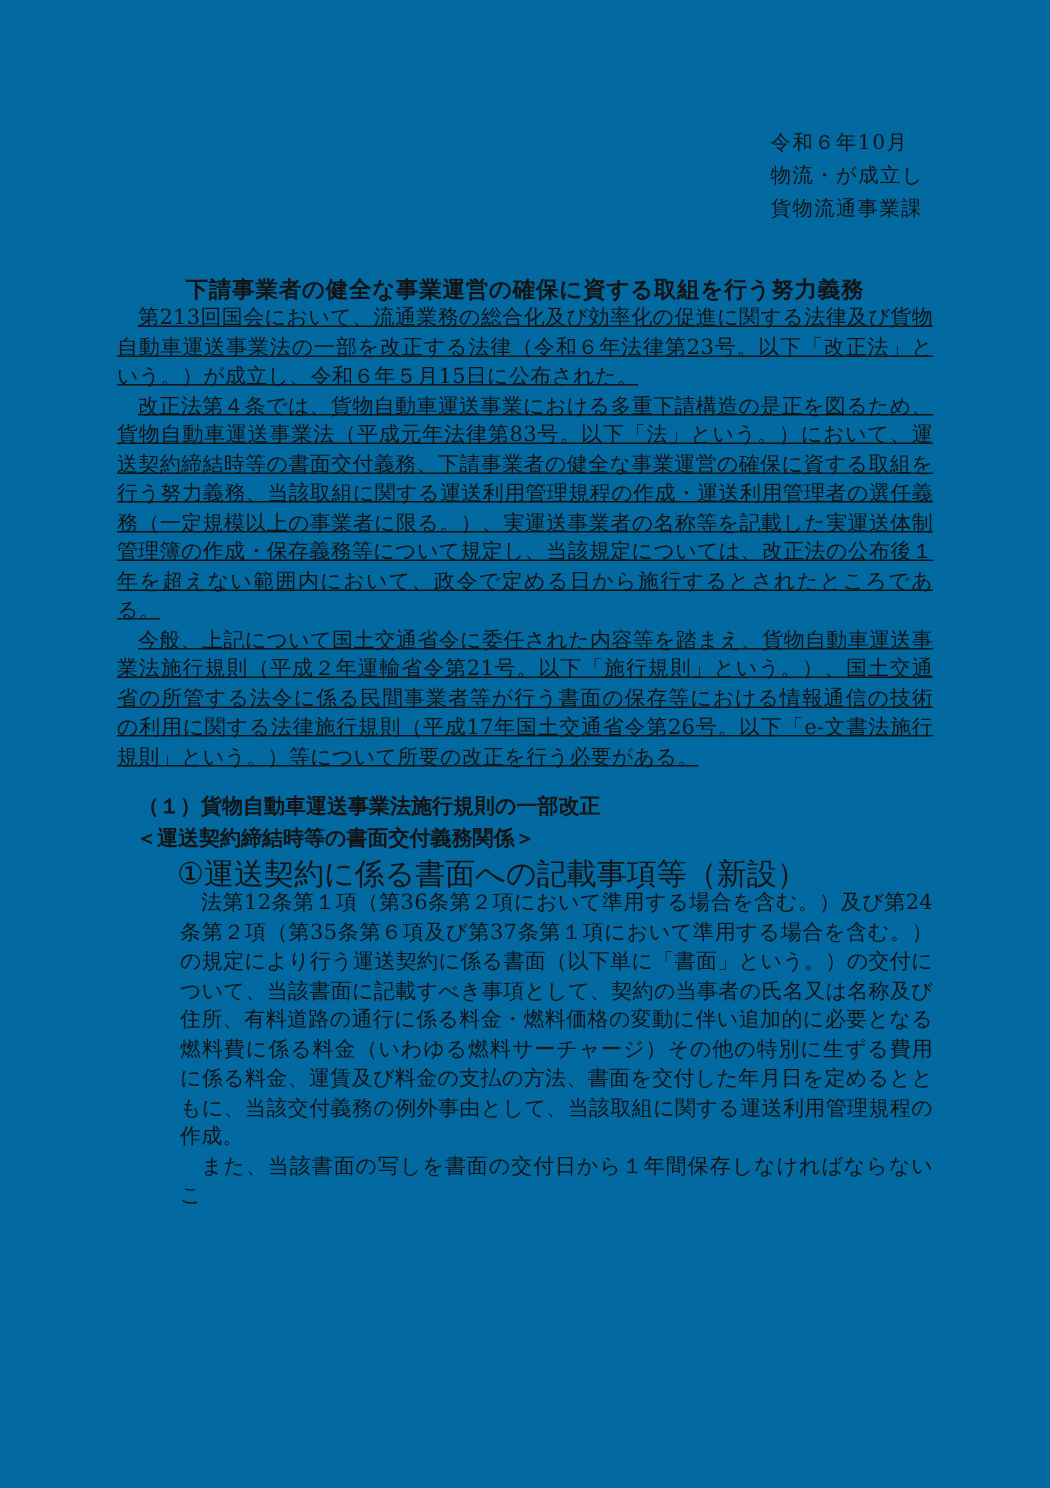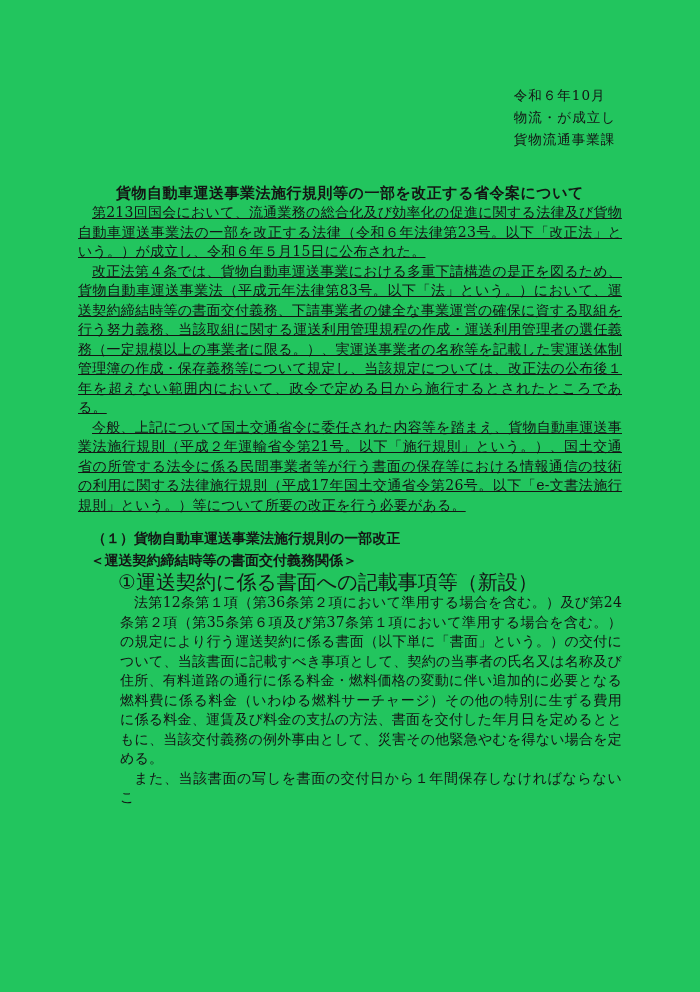--- a/index.html
+++ b/index.html
@@ -4,21 +4,21 @@
 <style>
   html, body {
     margin: 0;
     padding: 0;
     background: #ffffff;
   }
   .page {
     position: relative;
     width: 700px;
     height: 992px;
-    background: #22c55e;
+    background: #0369a1;
     box-sizing: border-box;
     padding: 84px 78px 0 78px;
     font-family: "DejaVu Serif", "Liberation Serif", serif;
     font-size: 14px;
     color: #141414;
     overflow: hidden;
   }
   .doc-header {
     width: fit-content;
     margin: 0 6px 0 auto;
@@ -56,21 +56,21 @@
     text-decoration: underline;
   }
   .sub-heading-1 {
     font-family: "DejaVu Sans", "Liberation Sans", sans-serif;
     font-weight: bold;
     font-size: 14px;
     line-height: 22px;
     margin: 12px 0 0 1em;
   }
   .sub-heading-2 {
-    font-family: Liberation Sans, sans-serif;
+    font-family: Liberation Mono, monospace;
     font-weight: bold;
     font-size: 14px;
     line-height: 22px;
     margin: 0 0 0 0.9em;
   }
   .sub-heading-3 {
     font-family: "DejaVu Sans", "Liberation Sans", sans-serif;
     font-weight: normal;
     font-size: 20px;
     line-height: 22px;
@@ -88,29 +88,29 @@
 <body>
 
 <div class="page">
 
   <div class="doc-header">
     <div>令和６年10月</div>
     <div>物流・が成立し</div>
     <div>貨物流通事業課</div>
   </div>
 
-  <h1 class="doc-title">貨物自動車運送事業法施行規則等の一部を改正する省令案について</h1>
+  <h1 class="doc-title">下請事業者の健全な事業運営の確保に資する取組を行う努力義務</h1>
 
   <section>
     <p class="body-p">第213回国会において、流通業務の総合化及び効率化の促進に関する法律及び貨物自動車運送事業法の一部を改正する法律（令和６年法律第23号。以下「改正法」という。）が成立し、令和６年５月15日に公布された。</p>
     <p class="body-p">改正法第４条では、貨物自動車運送事業における多重下請構造の是正を図るため、貨物自動車運送事業法（平成元年法律第83号。以下「法」という。）において、運送契約締結時等の書面交付義務、下請事業者の健全な事業運営の確保に資する取組を行う努力義務、当該取組に関する運送利用管理規程の作成・運送利用管理者の選任義務（一定規模以上の事業者に限る。）、実運送事業者の名称等を記載した実運送体制管理簿の作成・保存義務等について規定し、当該規定については、改正法の公布後１年を超えない範囲内において、政令で定める日から施行するとされたところである。</p>
     <p class="body-p">今般、上記について国土交通省令に委任された内容等を踏まえ、貨物自動車運送事業法施行規則（平成２年運輸省令第21号。以下「施行規則」という。）、国土交通省の所管する法令に係る民間事業者等が行う書面の保存等における情報通信の技術の利用に関する法律施行規則（平成17年国土交通省令第26号。以下「e-文書法施行規則」という。）等について所要の改正を行う必要がある。</p>
   </section>
 
   <section>
     <h3 class="sub-heading-1">（１）貨物自動車運送事業法施行規則の一部改正</h3>
     <h3 class="sub-heading-2">＜運送契約締結時等の書面交付義務関係＞</h3>
     <h3 class="sub-heading-3">①運送契約に係る書面への記載事項等（新設）</h3>
-    <p class="clause-p">法第12条第１項（第36条第２項において準用する場合を含む。）及び第24条第２項（第35条第６項及び第37条第１項において準用する場合を含む。）の規定により行う運送契約に係る書面（以下単に「書面」という。）の交付について、当該書面に記載すべき事項として、契約の当事者の氏名又は名称及び住所、有料道路の通行に係る料金・燃料価格の変動に伴い追加的に必要となる燃料費に係る料金（いわゆる燃料サーチャージ）その他の特別に生ずる費用に係る料金、運賃及び料金の支払の方法、書面を交付した年月日を定めるとともに、当該交付義務の例外事由として、災害その他緊急やむを得ない場合を定める。</p>
+    <p class="clause-p">法第12条第１項（第36条第２項において準用する場合を含む。）及び第24条第２項（第35条第６項及び第37条第１項において準用する場合を含む。）の規定により行う運送契約に係る書面（以下単に「書面」という。）の交付について、当該書面に記載すべき事項として、契約の当事者の氏名又は名称及び住所、有料道路の通行に係る料金・燃料価格の変動に伴い追加的に必要となる燃料費に係る料金（いわゆる燃料サーチャージ）その他の特別に生ずる費用に係る料金、運賃及び料金の支払の方法、書面を交付した年月日を定めるとともに、当該交付義務の例外事由として、当該取組に関する運送利用管理規程の作成。</p>
     <p class="clause-p">また、当該書面の写しを書面の交付日から１年間保存しなければならないこ</p>
   </section>
 
 </div>
 
 </body></html>

